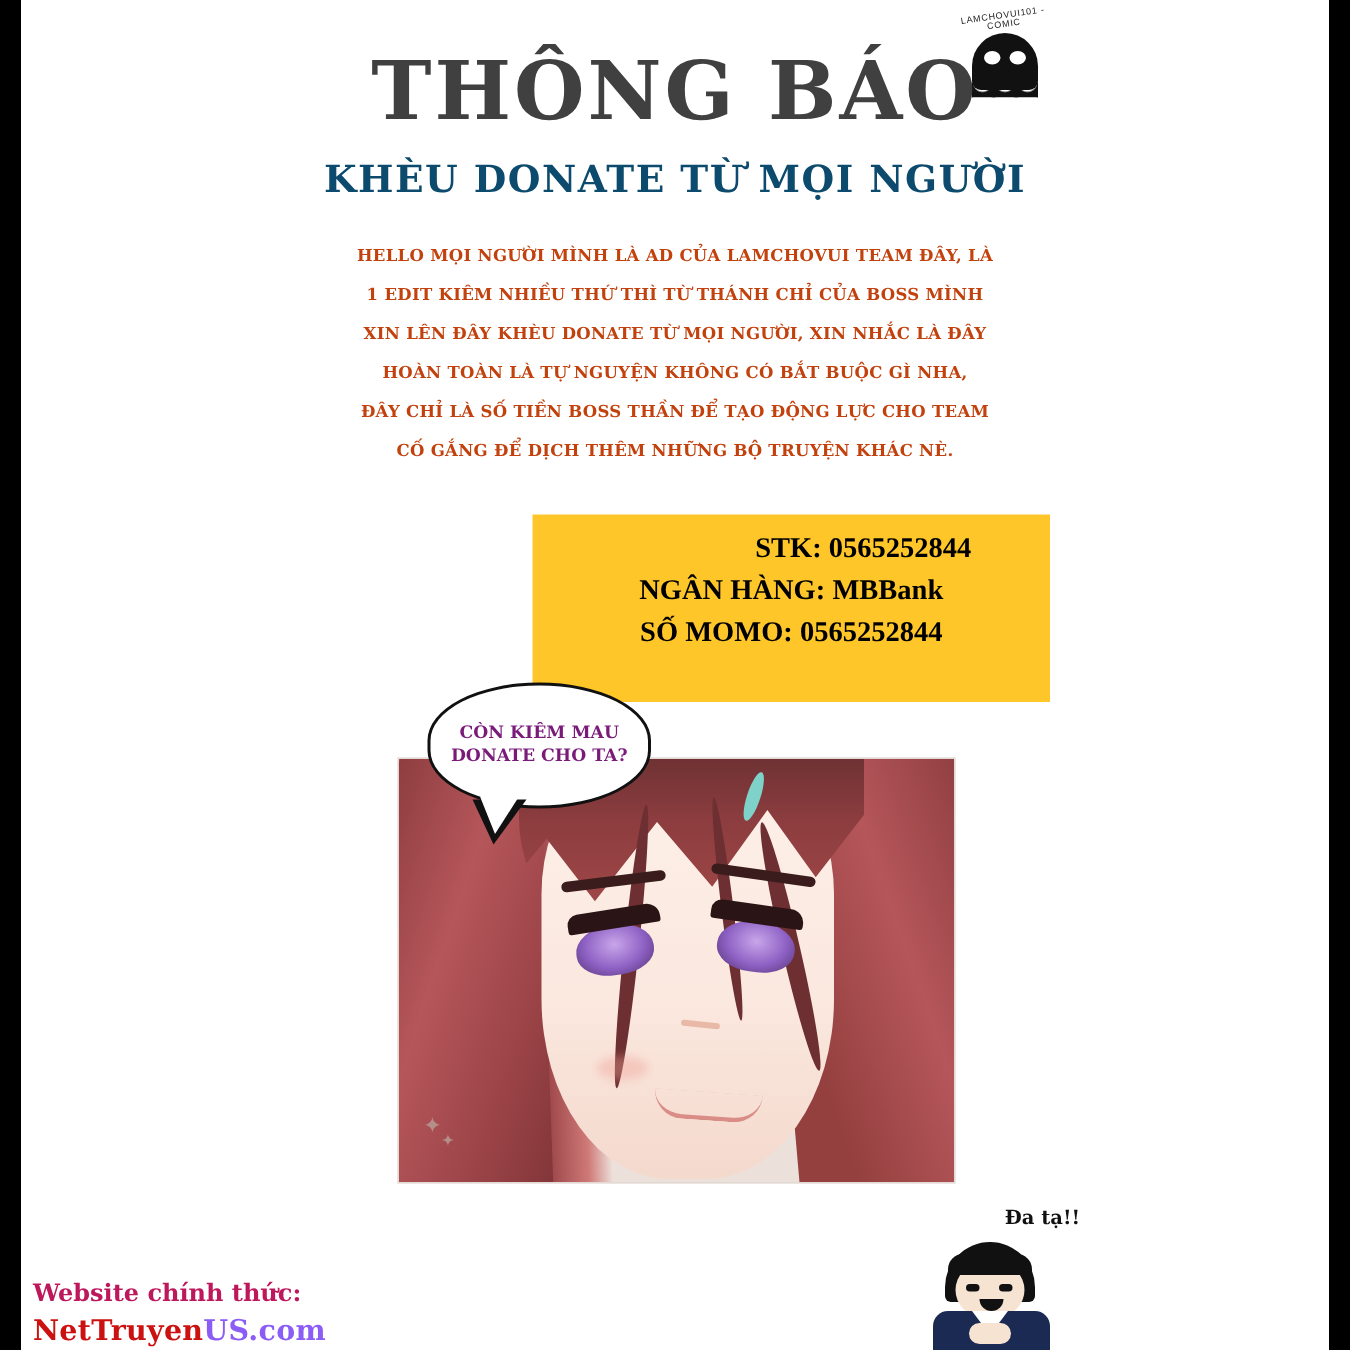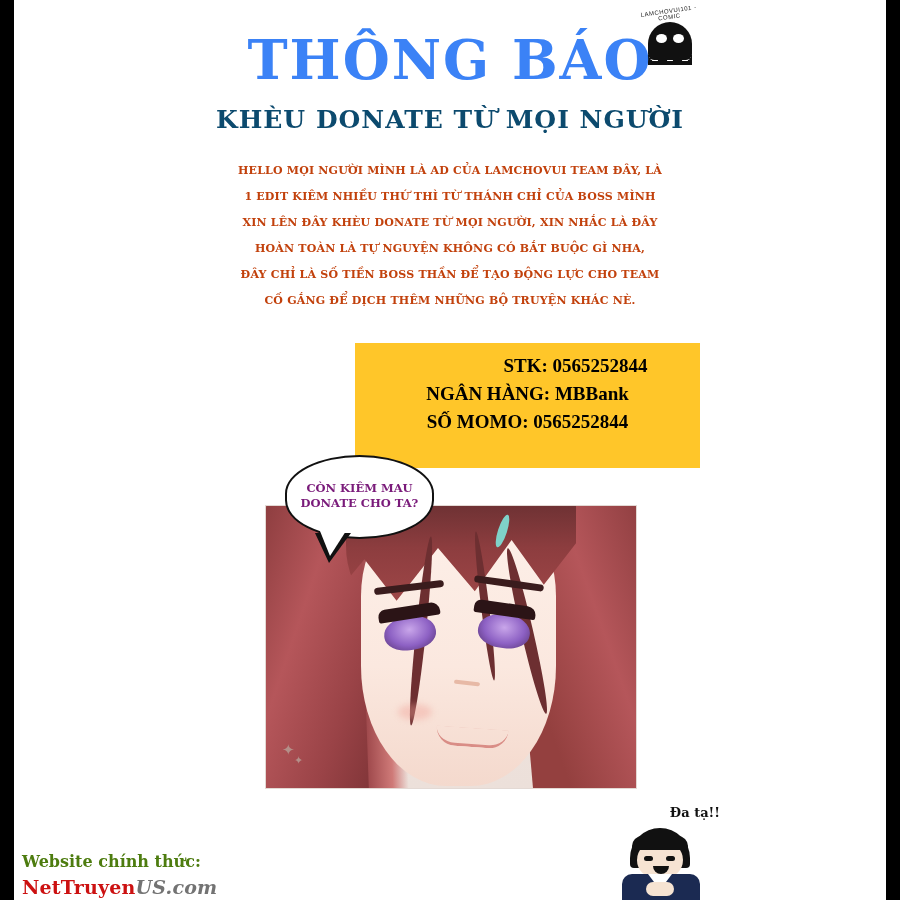--- a/index.html
+++ b/index.html
@@ -29,21 +29,21 @@
   .title-main {
     position: absolute;
     left: 0;
     right: 0;
     top: 28px;
     text-align: center;
     font-family: "DejaVu Serif", serif;
     font-weight: bold;
     font-size: 54px;
     letter-spacing: 2px;
-    color: #3b82f6;
+    color: #404040;
   }
   .title-sub {
     position: absolute;
     left: 0;
     right: 0;
     top: 105px;
     text-align: center;
     font-family: "DejaVu Serif", serif;
     font-weight: bold;
     font-size: 25px;
@@ -421,33 +421,33 @@
   }
 
   
   .footer-label {
     position: absolute;
     left: 22px;
     top: 852px;
     font-family: "DejaVu Serif", serif;
     font-weight: bold;
     font-size: 16px;
-    color: #4d7c0f;
+    color: #be185d;
   }
   .footer-brand {
     position: absolute;
     left: 22px;
     top: 876px;
     font-family: "DejaVu Serif", serif;
     font-weight: bold;
     font-size: 19px;
     color: #cc1111;
     letter-spacing: .2px;
   }
-  .footer-brand .dom { color: #737373; font-style: italic; }
+  .footer-brand .dom { color: #8b5cf6; }
 </style>
 </head>
 <body>
 
 <div id="page">
 
   <div class="blackbar left"></div>
   <div class="blackbar right"></div>
 
   <div class="logo">

